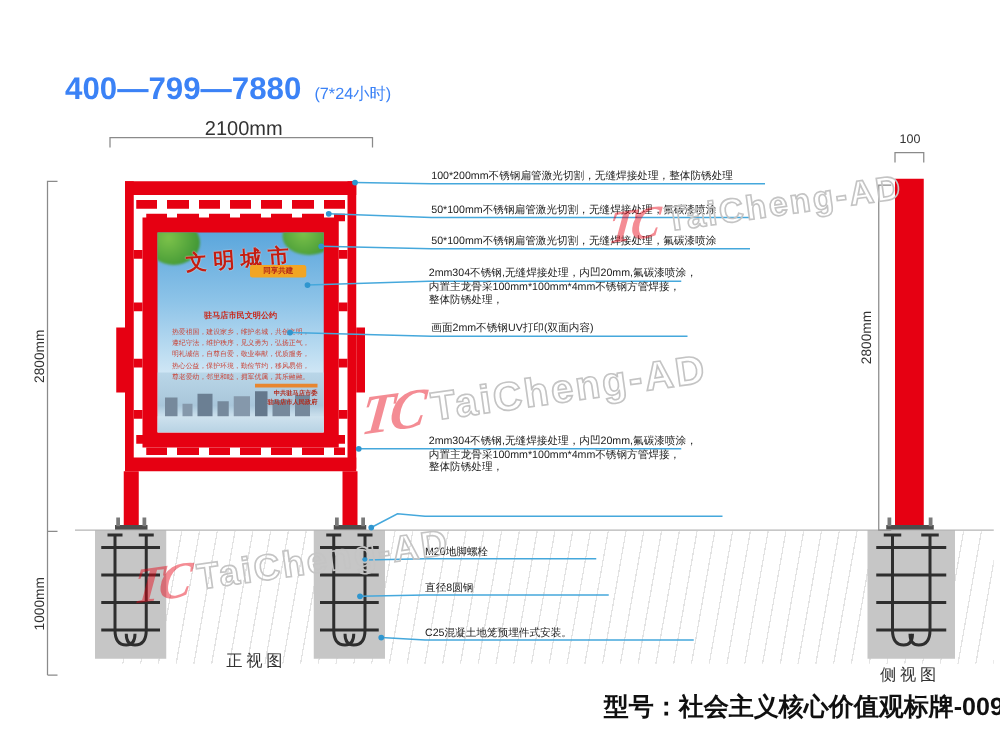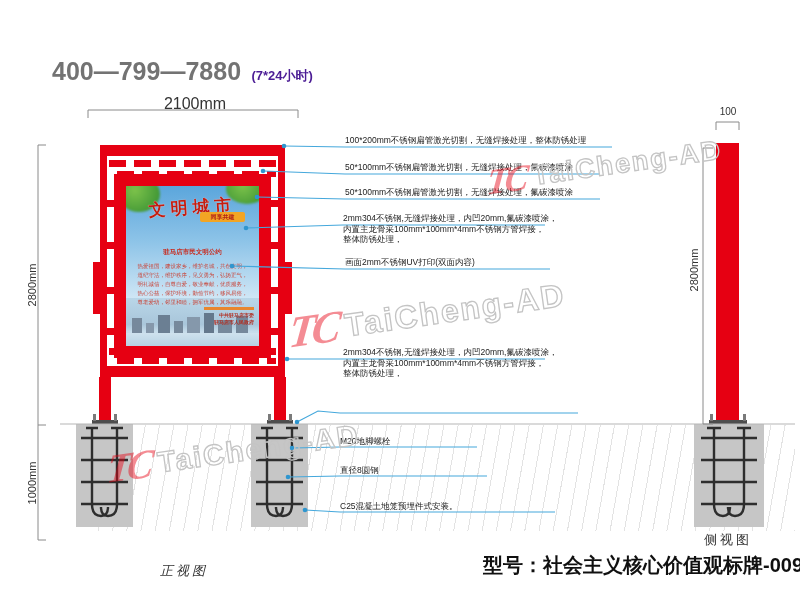--- a/index.html
+++ b/index.html
@@ -5,22 +5,22 @@
   html,body{margin:0;padding:0;background:#ffffff;}
   .stage{
     position:relative;width:800px;height:600px;overflow:hidden;background:#ffffff;
     font-family:"Liberation Sans", sans-serif;
   }
   .abs{position:absolute;}
 
   
   .company{left:57px;top:33px;font-size:17px;font-weight:bold;color:#0d0d0d;letter-spacing:1px;z-index:4;}
   .phoneline{left:52px;top:57px;z-index:4;white-space:nowrap;}
-  .phone{font-size:25px;font-weight:bold;color:#737373;letter-spacing:0px;}
-  .hours{font-size:13px;font-weight:bold;color:#4c1d95;margin-left:6px;}
+  .phone{font-size:25px;font-weight:bold;color:#3b82f6;letter-spacing:0px;}
+  .hours{font-size:13px;font-weight:normal;color:#3b82f6;margin-left:6px;}
 
   
   .dim{color:#333;font-size:11px;z-index:4;text-align:center;}
   .dim-top{left:158px;top:95px;width:74px;font-size:16px;}
   .dim-rot{transform:rotate(-90deg);transform-origin:center;width:64px;}
   .dim-2800L{left:0px;top:279px;}
   .dim-1000L{left:0px;top:477px;}
   .dim-2800R{left:662px;top:264px;}
   .dim-200{left:713px;top:106px;width:30px;font-size:10px;}
 
@@ -101,21 +101,21 @@
 
   
   .note{font-size:8.5px;line-height:10.5px;color:#222;z-index:4;white-space:nowrap;}
   .n1{left:345px;top:135px;} .n2{left:345px;top:162px;} .n3{left:345px;top:187px;}
   .n4{left:343px;top:213px;} .n5{left:345px;top:257px;} .n6{left:343px;top:347px;}
   .n7{left:340px;top:401px;} .n8{left:340px;top:436px;} .n9{left:340px;top:465px;}
   .n10{left:340px;top:501px;}
 
   
   .viewlabel{font-size:13px;color:#333;letter-spacing:3px;z-index:4;}
-  .front-label{left:160px;top:562px;width:90px;font-style:italic;}
+  .front-label{left:160px;top:520px;width:90px;text-align:center;}
   .side-label{left:693px;top:531px;width:70px;text-align:center;}
   .model{left:483px;top:552px;font-size:20px;font-weight:bold;color:#101010;z-index:4;white-space:nowrap;}
 
   
   .wm{display:flex;align-items:center;gap:8px;transform:rotate(-8deg);z-index:5;pointer-events:none;}
   .wm-tc{
     font-family:"Liberation Serif", serif;font-style:italic;font-weight:900;
     color:rgba(230,0,18,0.45);transform:skewX(-14deg);letter-spacing:-4px;line-height:1;
   }
   .wm-txt{

